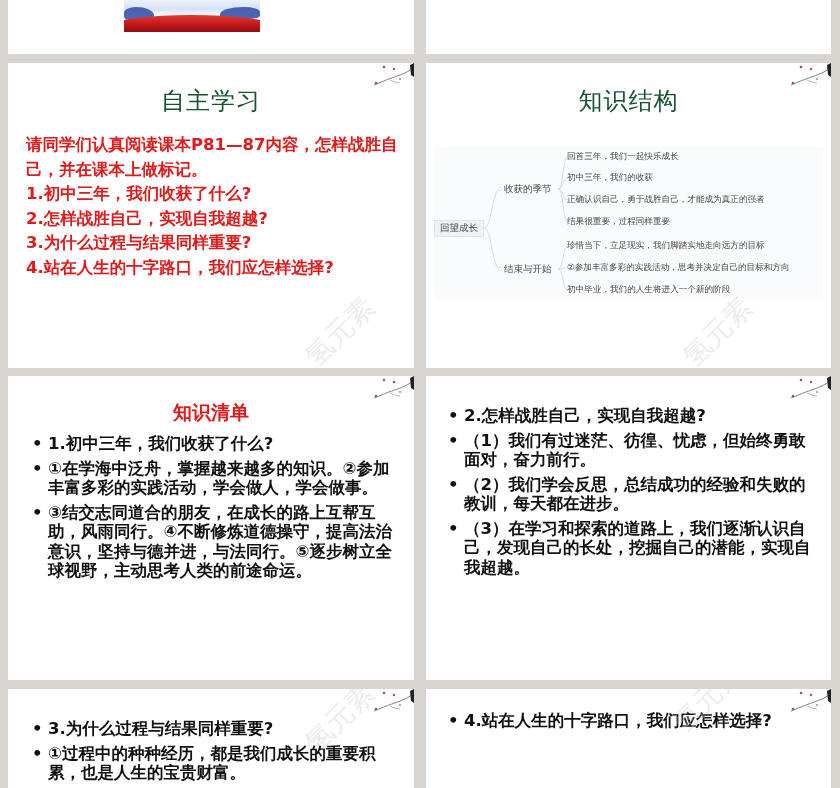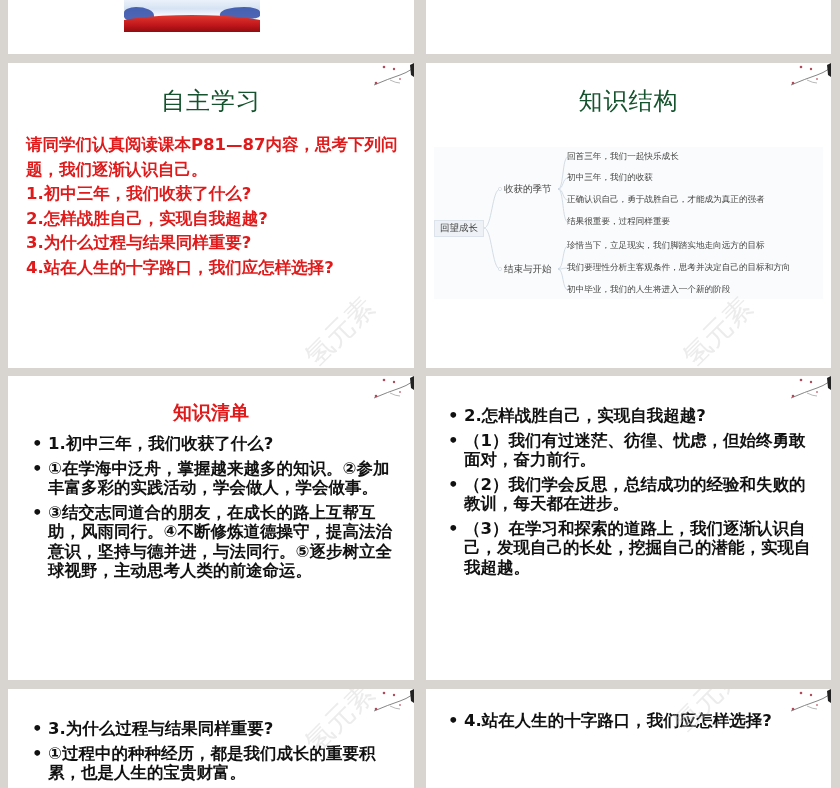--- a/index.html
+++ b/index.html
@@ -61,21 +61,21 @@
     <path d="M4 22 Q18 16 30 12 Q36 10 42 6" stroke="#666" stroke-width="0.8" fill="none"></path>
     <path d="M20 17 Q26 20 30 20" stroke="#888" stroke-width="0.6" fill="none"></path>
     <path d="M40 2 L44 0 L44 14 L41 12 Z" fill="#222"></path>
     <circle cx="14" cy="4" r="1.3" fill="#b04a5a"></circle>
       <circle cx="24" cy="6" r="1.2" fill="#b04a5a"></circle>
     <circle cx="6" cy="20" r="1.3" fill="#b04a5a"></circle>
       <circle cx="30" cy="16" r="1" fill="#c87a88"></circle>
   </svg>
   <div class="title-thin" style="top:22px;">自主学习</div>
   <div class="red-block">
-    <p>请同学们认真阅读课本P81—87内容，思考下列问题，我们逐渐认识自己。</p>
+    <p>请同学们认真阅读课本P81—87内容，怎样战胜自己，并在课本上做标记。</p>
     <p>1.初中三年，我们收获了什么?</p>
     <p>2.怎样战胜自己，实现自我超越?</p>
     <p>3.为什么过程与结果同样重要?</p>
     <p>4.站在人生的十字路口，我们应怎样选择?</p>
   </div>
   <div class="wm" style="left:290px; top:250px;">氢元素</div>
 </div>
 
 <div class="slide col-r row2">
   <svg class="branch" viewBox="0 0 44 30">
@@ -105,21 +105,21 @@
       <circle cx="66" cy="122" r="1.6" fill="#fff" stroke="#c9d4df" stroke-width="0.6"></circle>
     </svg>
     <div class="mm-root">回望成长</div>
     <div class="mm-branch" style="left:70px; top:36px;">收获的季节</div>
     <div class="mm-branch" style="left:70px; top:116px;">结束与开始</div>
     <div class="mm-leaf" style="top:4px;">回首三年，我们一起快乐成长</div>
     <div class="mm-leaf" style="top:25px;">初中三年，我们的收获</div>
     <div class="mm-leaf" style="top:47px;">正确认识自己，勇于战胜自己，才能成为真正的强者</div>
     <div class="mm-leaf" style="top:69px;">结果很重要，过程同样重要</div>
     <div class="mm-leaf" style="top:93px;text-align:right;">珍惜当下，立足现实，我们脚踏实地走向远方的目标</div>
-    <div class="mm-leaf" style="top:115px;">我们要理性分析主客观条件，思考并决定自己的目标和方向</div>
+    <div class="mm-leaf" style="top:115px;">②参加丰富多彩的实践活动，思考并决定自己的目标和方向</div>
     <div class="mm-leaf" style="top:137px;">初中毕业，我们的人生将进入一个新的阶段</div>
   </div>
   <div class="wm" style="left:250px; top:250px;">氢元素</div>
 </div>
 
 <div class="slide col-l row3">
   <svg class="branch" viewBox="0 0 44 30">
     <path d="M4 22 Q18 16 30 12 Q36 10 42 6" stroke="#666" stroke-width="0.8" fill="none"></path>
     <path d="M20 17 Q26 20 30 20" stroke="#888" stroke-width="0.6" fill="none"></path>
     <path d="M40 2 L44 0 L44 14 L41 12 Z" fill="#222"></path>

